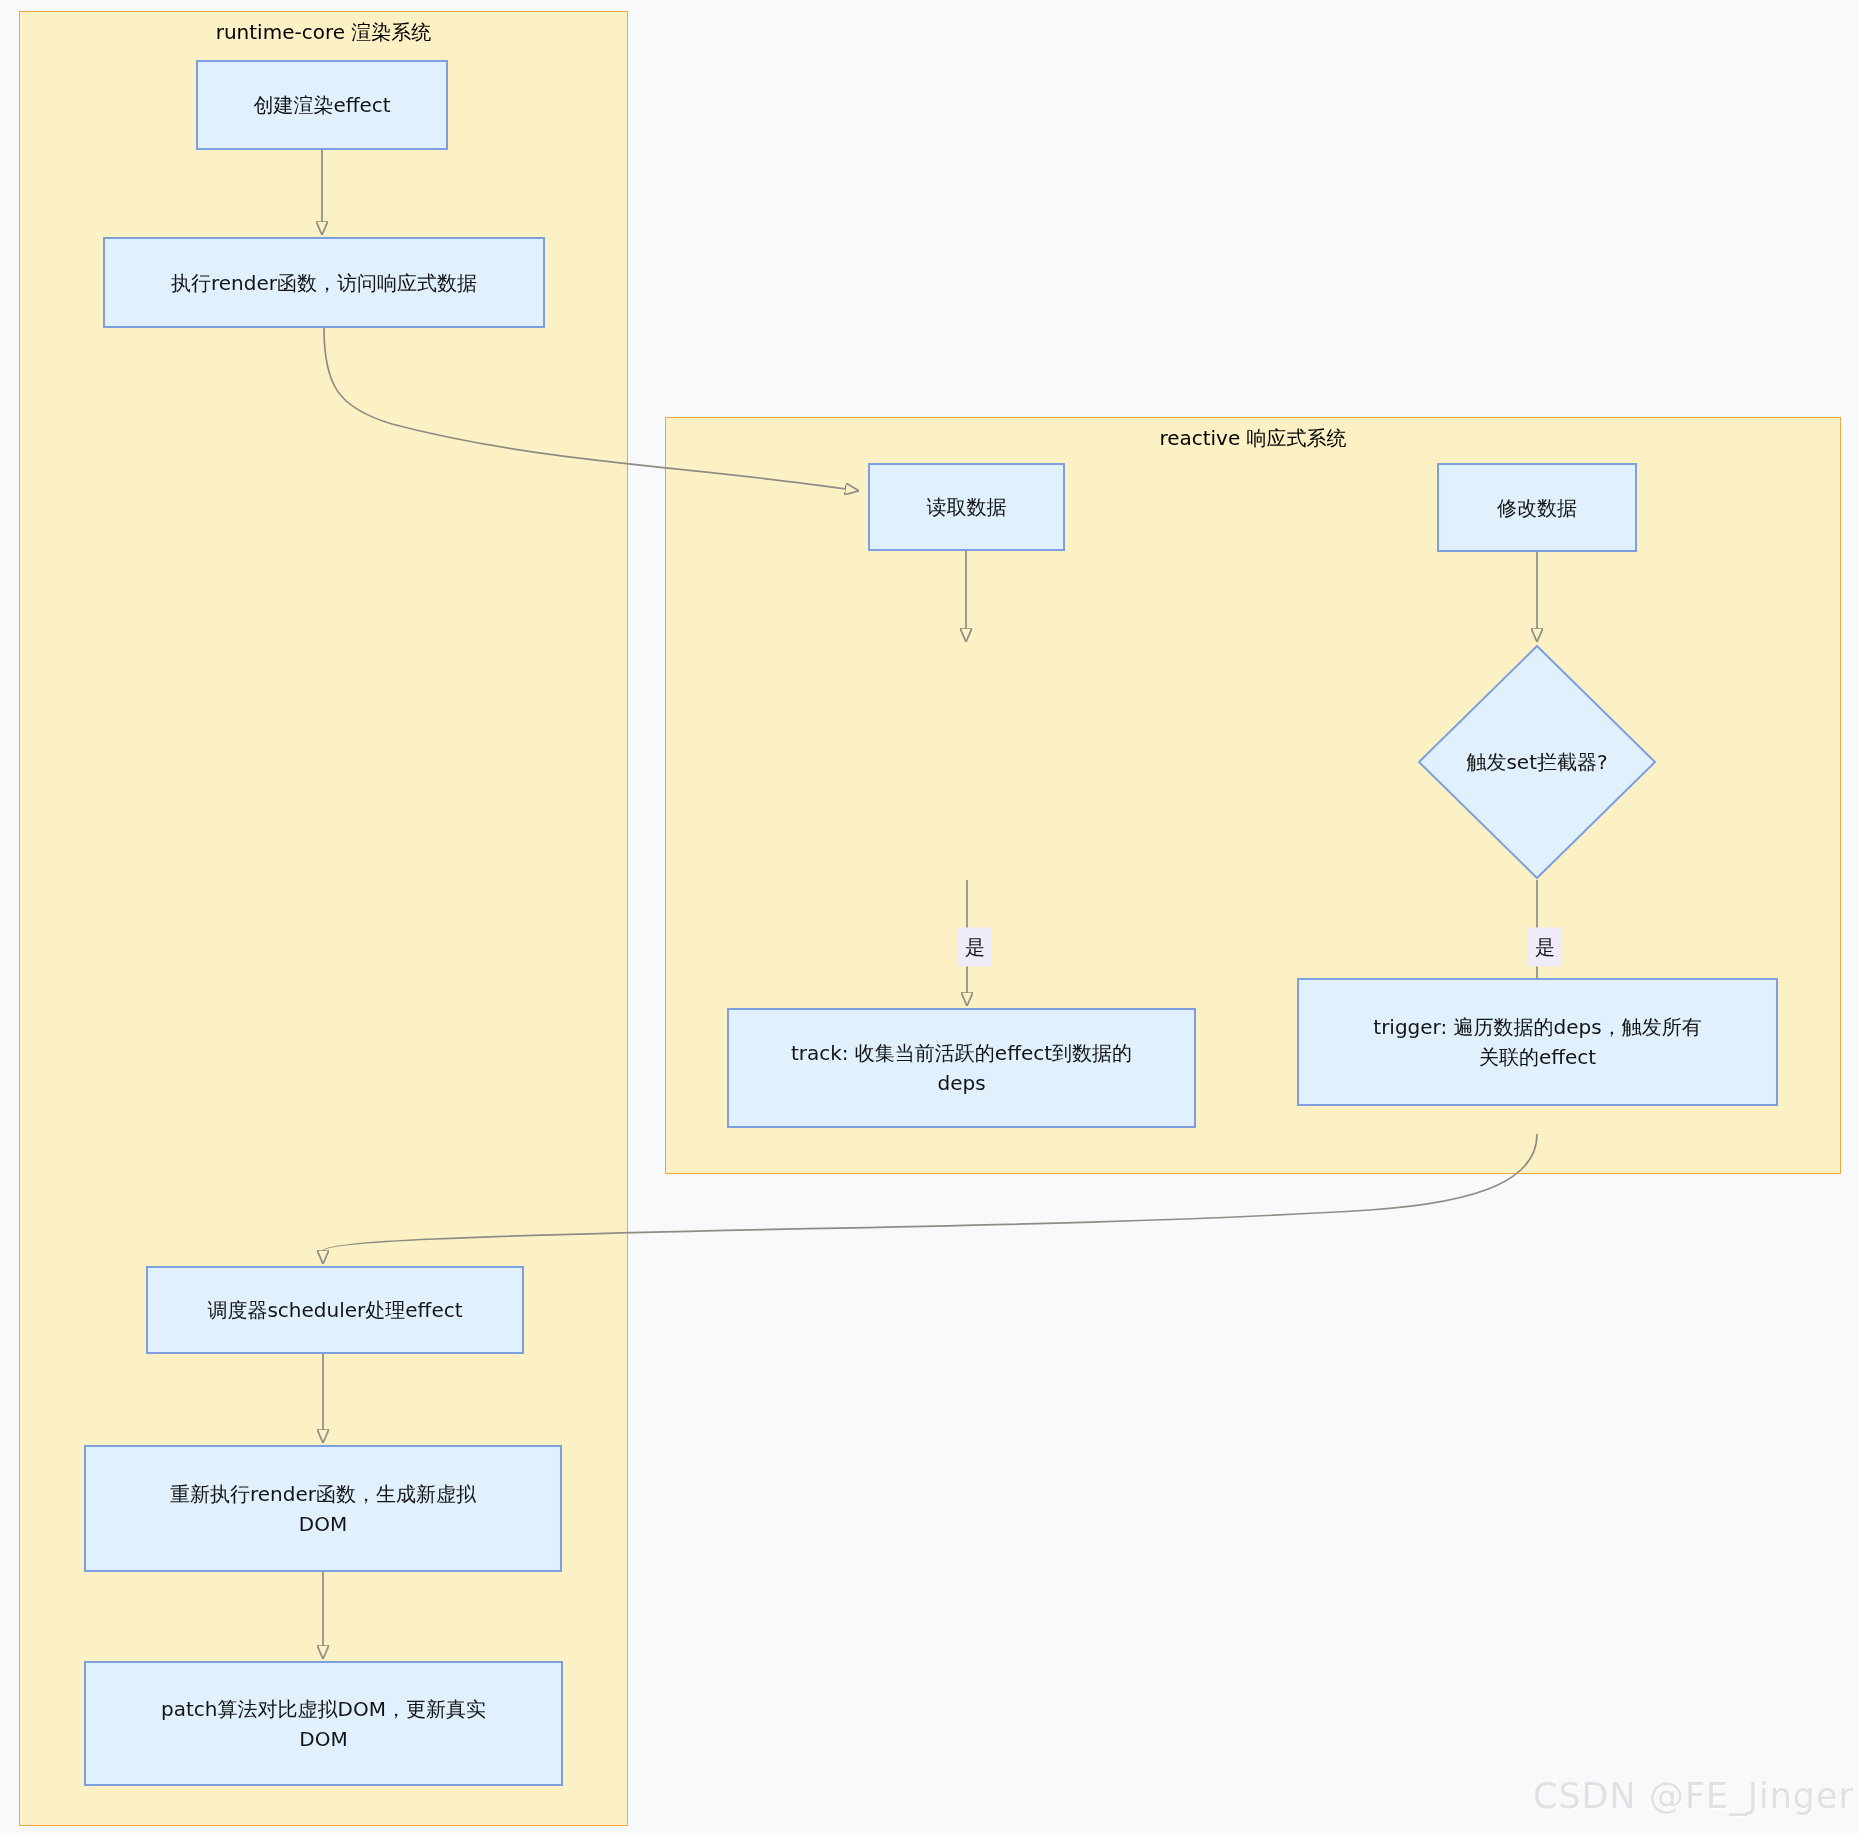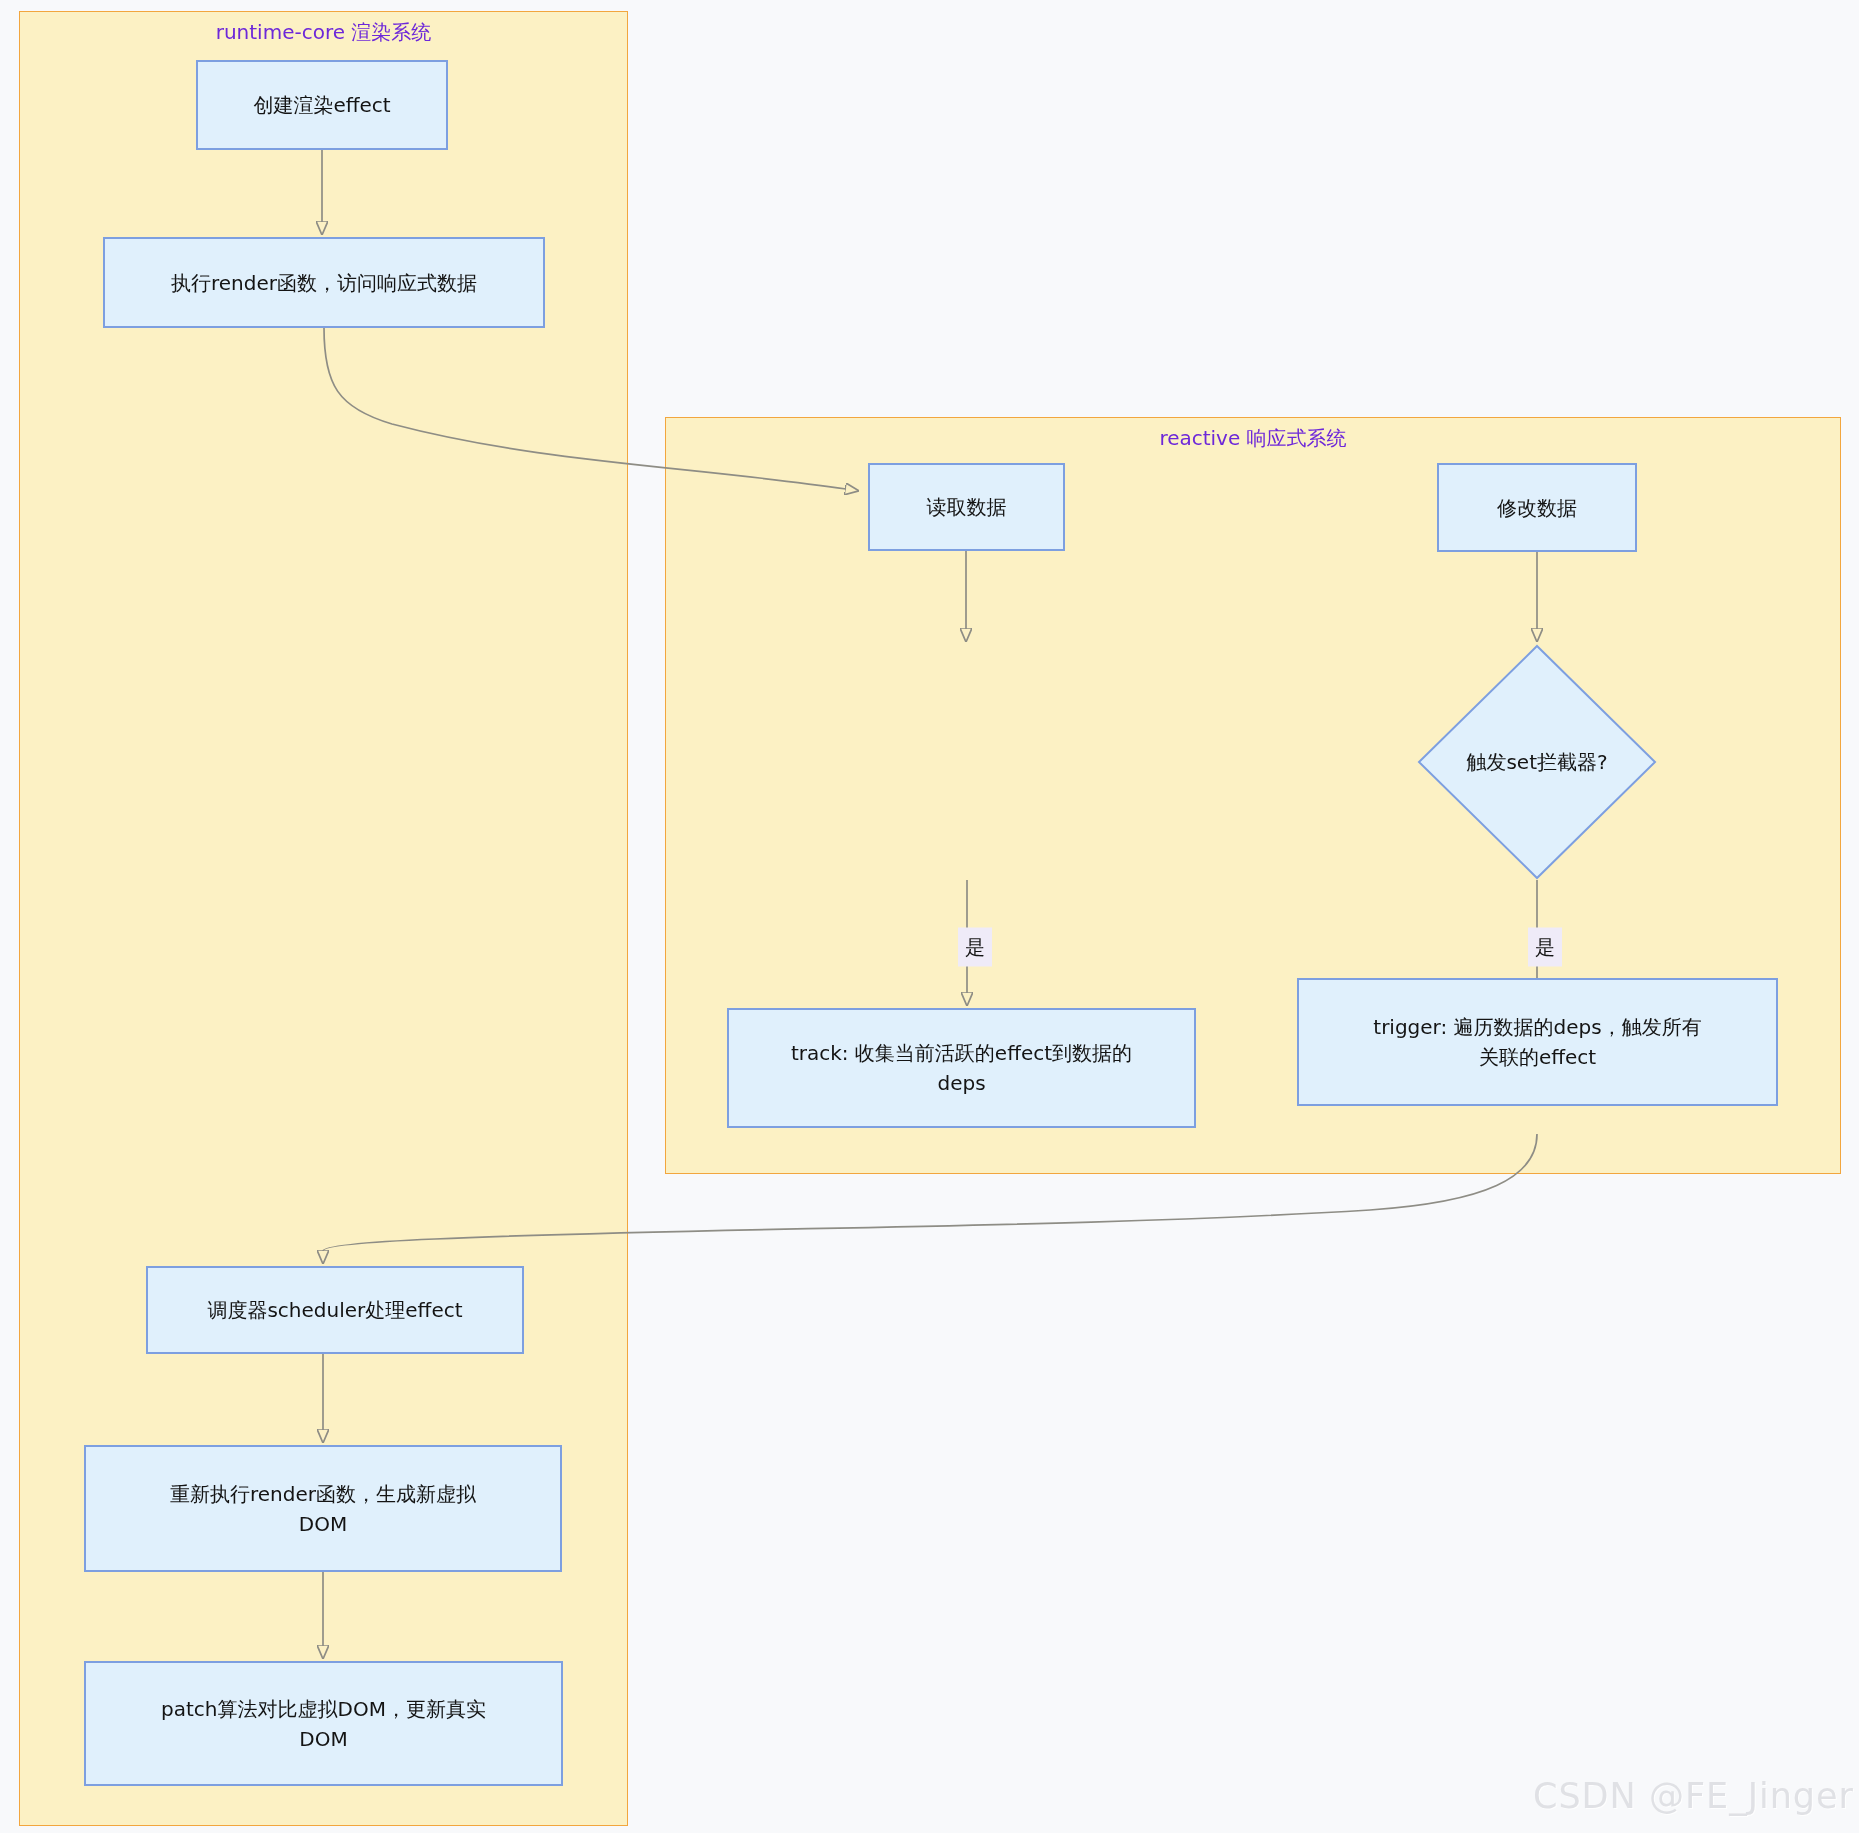--- a/index.html
+++ b/index.html
@@ -16,21 +16,21 @@
   }
   .container{
     position:absolute; box-sizing:border-box;
     background:var(--container_fill);
     border:1.5px solid var(--container_border);
   }
   #c-runtime{left:19px; top:11px; width:609px; height:1815px;}
   #c-reactive{left:665px; top:417px; width:1176px; height:757px;}
   .ctitle{
     position:absolute; top:7px; left:0; right:0; text-align:center;
-    font-size:20px; color:#6d28d9;
+    font-size:20px; color:#000000;
   }
   .node{
     position:absolute; box-sizing:border-box;
     background:var(--node_fill); border:2px solid var(--node_border);
     display:flex; align-items:center; justify-content:center;
     text-align:center; font-size:20px; line-height:1.5; color:var(--text);
   }
   .node span{display:inline-block;}
   .wrap-350 span{max-width:352px;}
   .wrap-334 span{max-width:334px;}

